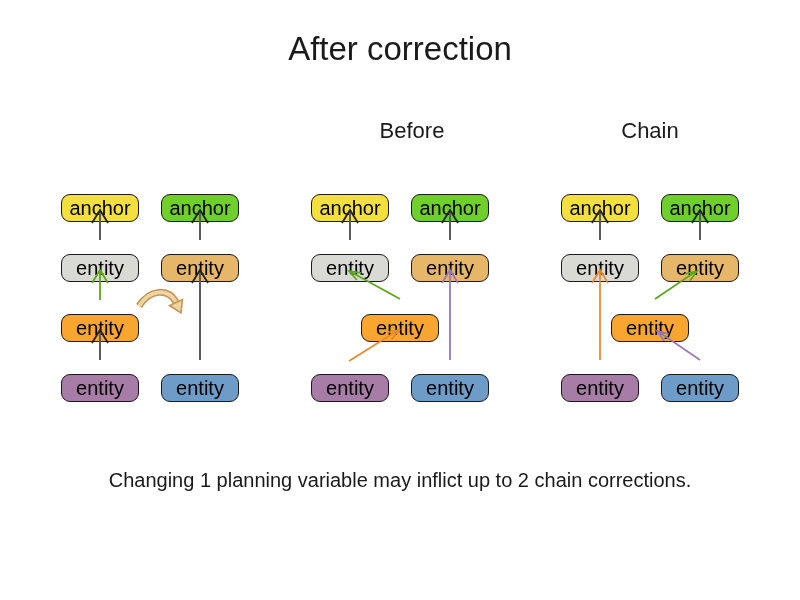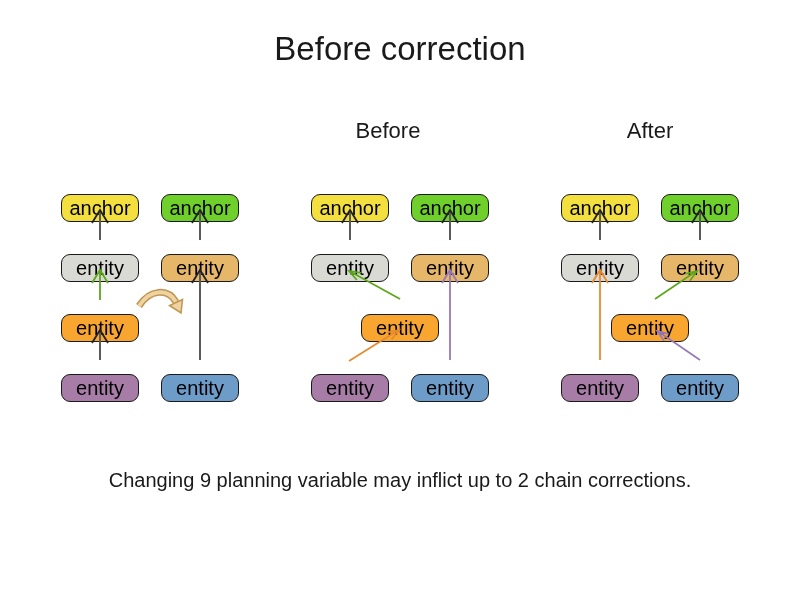--- a/index.html
+++ b/index.html
@@ -8,40 +8,40 @@
     font-family:"Liberation Sans", sans-serif;color:#1a1a1a;
   }
   .title{
     position:absolute;left:0;top:30px;width:800px;text-align:center;
     font-size:33px;line-height:38px;color:#1a1a1a;
   }
   .section-label{
     position:absolute;top:118px;width:200px;text-align:center;
     font-size:22px;line-height:26px;color:#1a1a1a;
   }
-  .section-label.before{left:288px;}
+  .section-label.before{left:312px;}
   .section-label.after{left:550px;}
   .caption{
     position:absolute;left:0;top:468px;width:800px;text-align:center;
     font-size:20px;line-height:24px;color:#1a1a1a;
   }
   .node{
     position:absolute;width:78px;height:28px;box-sizing:border-box;
     border:1.6px solid #1a1a1a;border-radius:9px;
     display:flex;align-items:center;justify-content:center;
     font-size:20px;line-height:20px;color:#000;z-index:2;margin-top:14px;
   }
   svg.arrows{position:absolute;left:0;top:0;z-index:3;pointer-events:none;}
 </style>
 </head>
 <body>
 
-<div class="title">Before correction</div>
+<div class="title">After correction</div>
 <div class="section-label before">Before</div>
-<div class="section-label after">After</div>
+<div class="section-label after">Chain</div>
 
 <div class="node" style="left: 61px; top: 180px; background-color: rgb(243, 223, 61);">anchor</div>
 <div class="node" style="left: 161px; top: 180px; background-color: rgb(111, 208, 43);">anchor</div>
 <div class="node" style="left: 61px; top: 240px; background-color: rgb(218, 218, 213);">entity</div>
 <div class="node" style="left: 161px; top: 240px; background-color: rgb(231, 183, 105);">entity</div>
 <div class="node" style="left: 61px; top: 300px; background-color: rgb(248, 166, 47);">entity</div>
 <div class="node" style="left: 61px; top: 360px; background-color: rgb(167, 124, 167);">entity</div>
 <div class="node" style="left: 161px; top: 360px; background-color: rgb(110, 156, 201);">entity</div>
 
 <div class="node" style="left: 311px; top: 180px; background-color: rgb(243, 223, 61);">anchor</div>
@@ -124,13 +124,13 @@
   <g>
     <line x1="655" y1="299" x2="695" y2="272" stroke-width="1.7" stroke="#5ba619"></line>
     <polyline points="685.3,273.8 697,271 689.9,280.7" fill="none" stroke-width="1.7" stroke="#5ba619"></polyline>
   </g>
   <g>
     <line x1="700" y1="360" x2="659" y2="332" stroke-width="1.7" stroke="#9679b8"></line>
     <polyline points="664.1,340.7 657,331 668.6,333.9" fill="none" stroke-width="1.7" stroke="#9679b8"></polyline>
   </g>
 </svg>
 
-<div class="caption">Changing 9 planning variable may inflict up to 2 chain corrections.</div>
+<div class="caption">Changing 1 planning variable may inflict up to 2 chain corrections.</div>
 
 </body></html>

